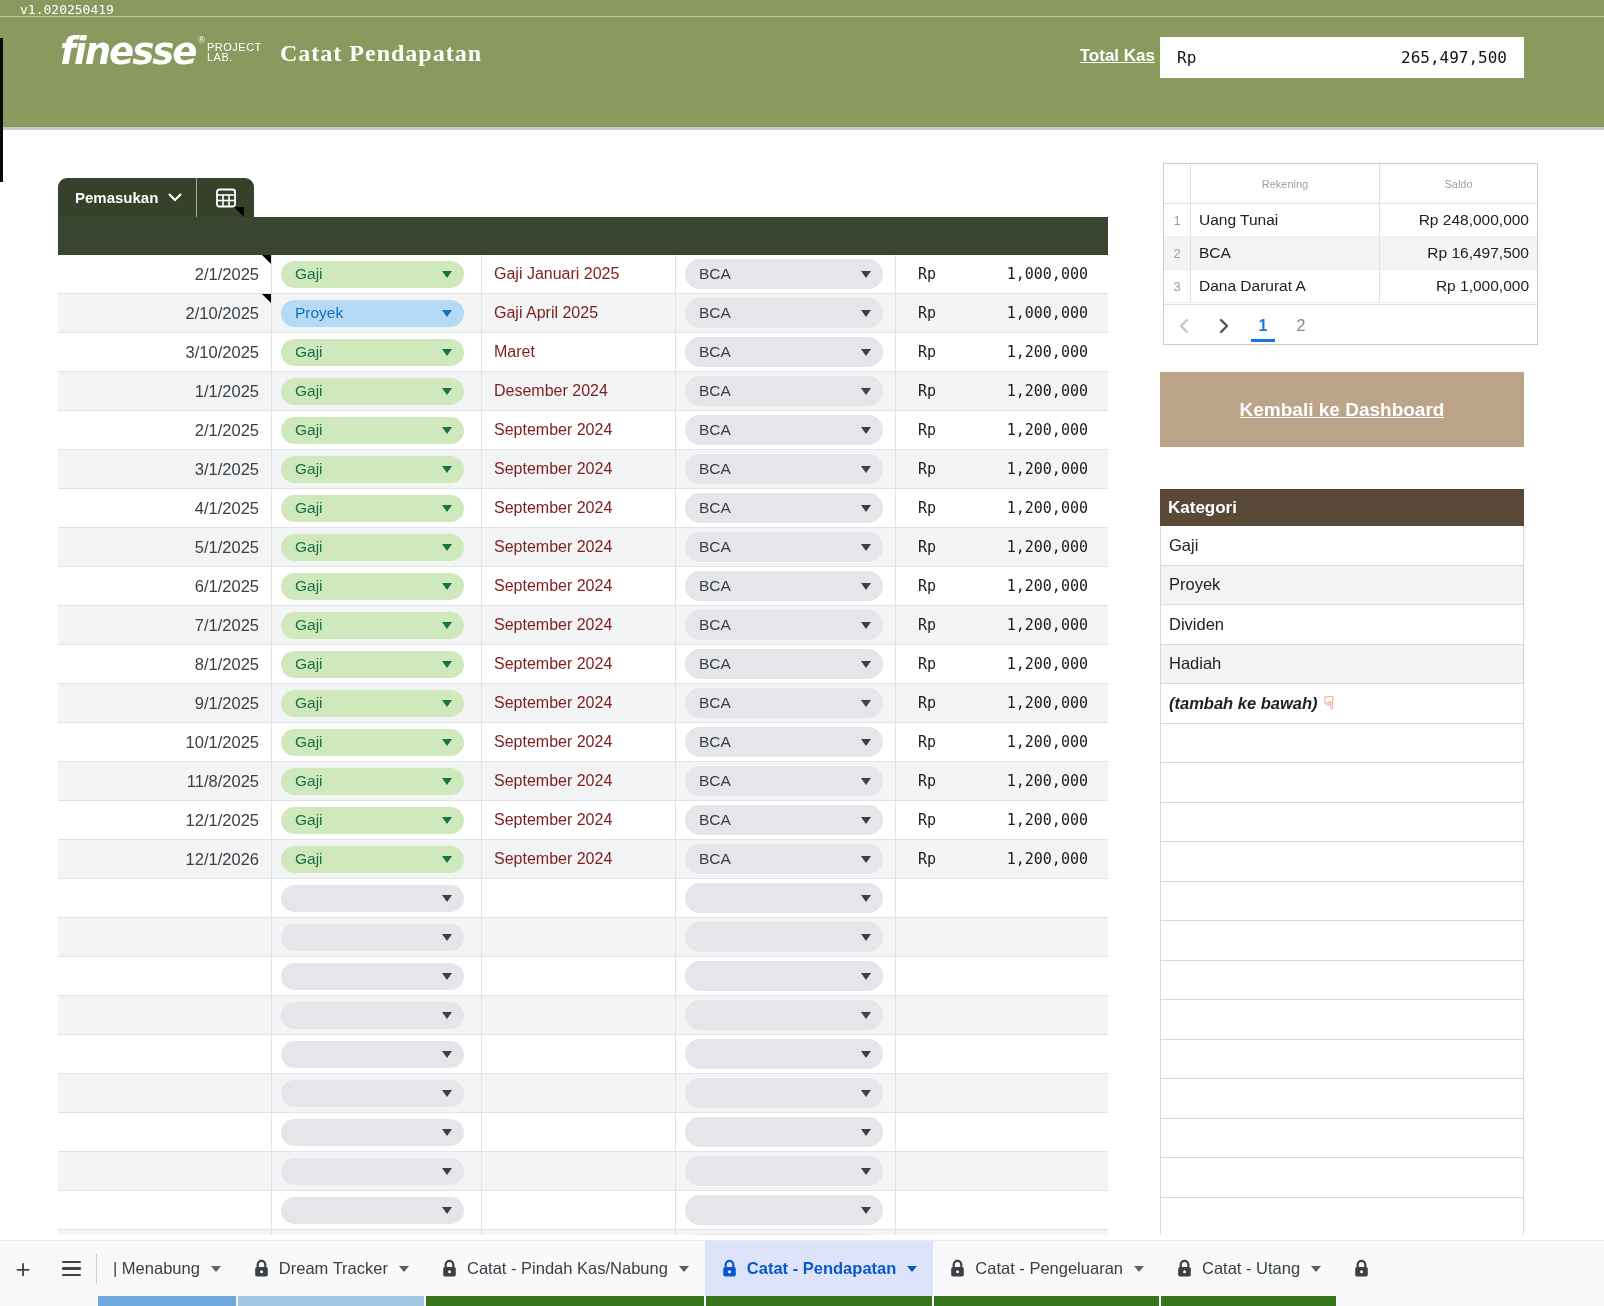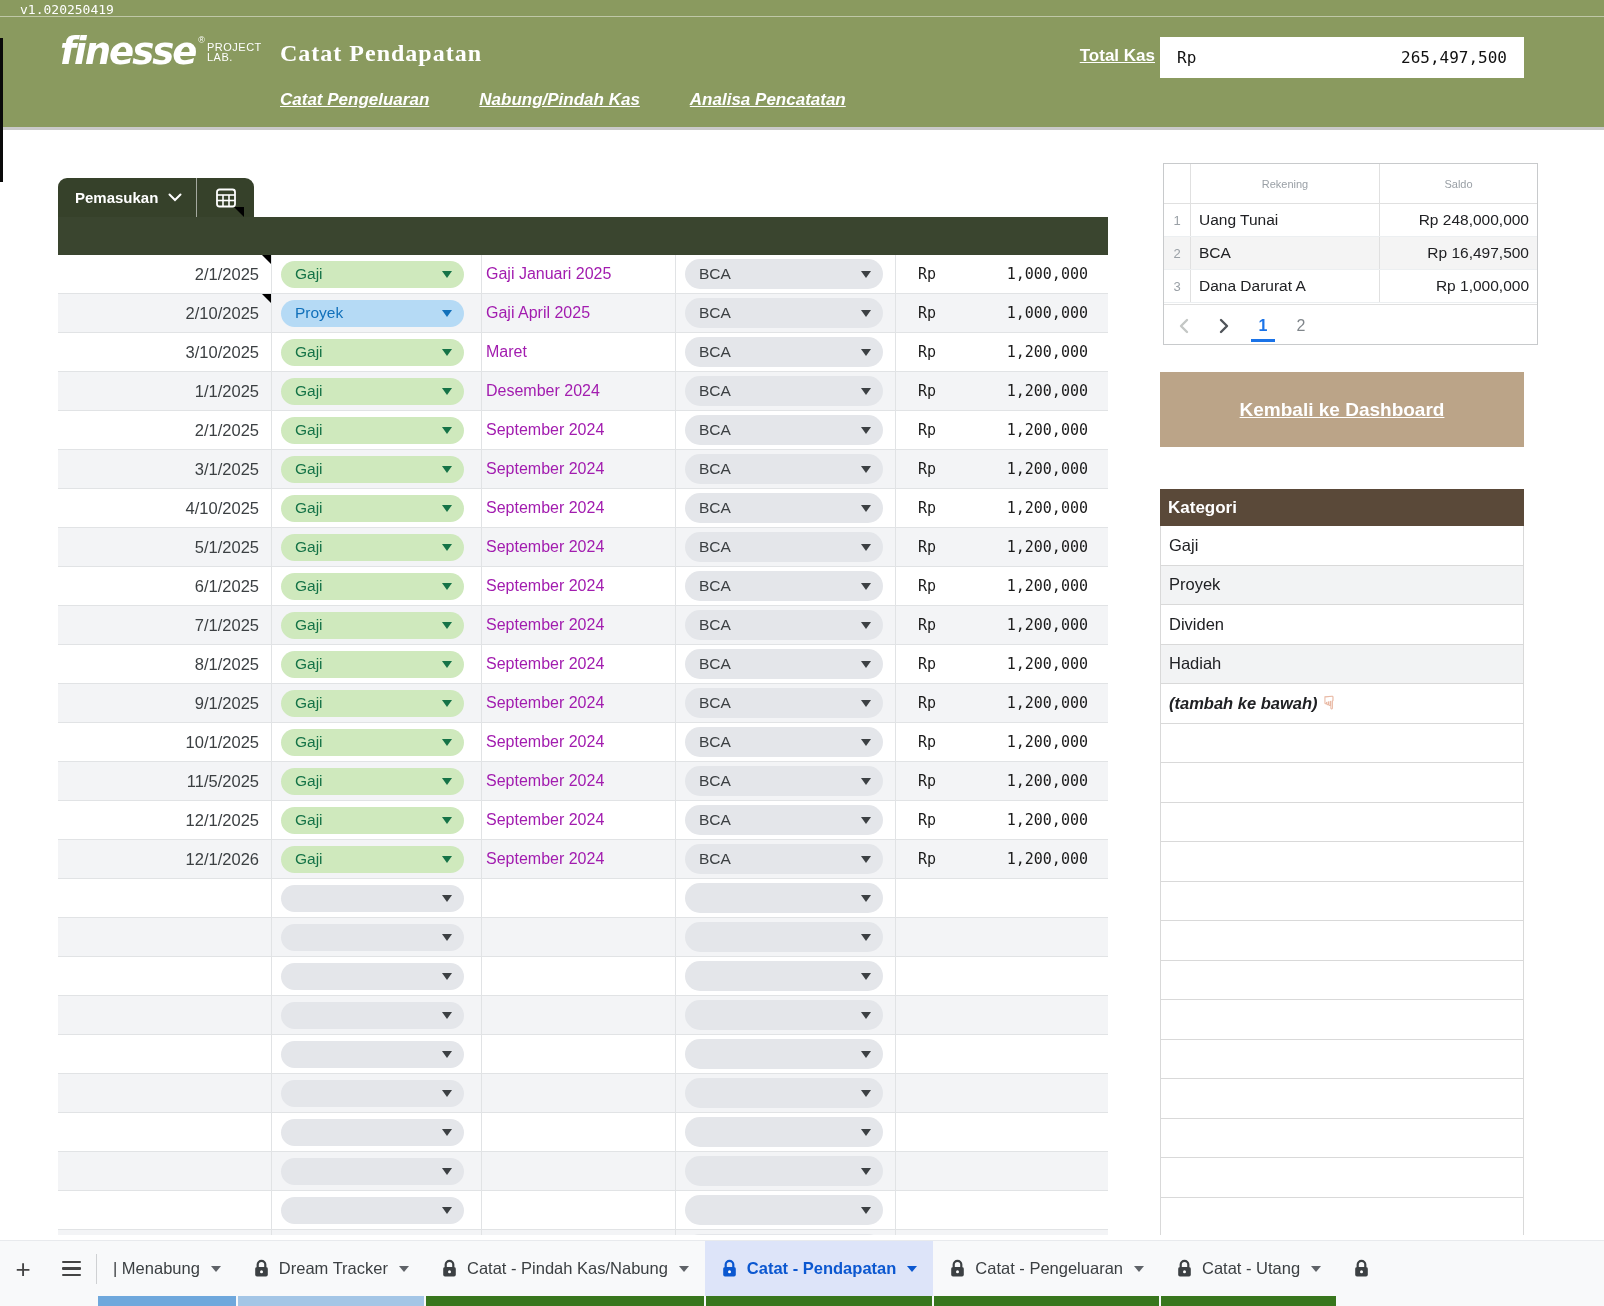--- a/index.html
+++ b/index.html
@@ -38,21 +38,21 @@
 
   
   .income-wrap{position:absolute;left:58px;top:217px;width:1050px;height:1018px;overflow:hidden;}
   .ihead{display:flex;height:38px;background:#3a452f;color:#fff;}
   .irow{display:flex;height:39px;background:#fff;border-bottom:1px solid #e1e3e5;box-sizing:border-box;}
   .irow.alt{background:#f3f4f6;}
   .cell{box-sizing:border-box;display:flex;align-items:center;position:relative;}
   .cell + .cell{border-left:1px solid #e1e3e5;}
   .c-tanggal{width:213px;justify-content:flex-end;padding-right:12px;font-size:16.5px;color:#3c4043;}
   .c-kategori{width:210px;padding-left:9px;}
-  .c-rincian{width:194px;padding-left:4px;font-size:16px;color:#a21caf;}
+  .c-rincian{width:194px;padding-left:12px;font-size:16px;color:#7f1d1d;}
   .c-rekening{width:220px;padding-left:9px;}
   .c-nominal{width:213px;justify-content:space-between;padding:0 20px 0 22px;font-size:15px;color:#1b1b1b;}
   .note-corner{position:absolute;right:0;top:0;width:0;height:0;border-top:9px solid #000;border-left:9px solid transparent;}
   .pill{height:27px;border-radius:14px;display:flex;align-items:center;justify-content:space-between;
         padding:0 12px 0 14px;box-sizing:border-box;width:183px;cursor:pointer;}
   .pill-green{background:#cfe9bd;color:#157347;}
   .pill-blue{background:#b5daf5;color:#1170ba;}
   .pill-gray{background:#e4e6ea;color:#3c4043;}
   .c-rekening .pill{width:198px;height:30px;border-radius:15px;font-size:16px;}
   .pill-label{font-size:15.5px;}
@@ -123,25 +123,20 @@
     <div class="version">v1.020250419</div>
     <div class="brand">
       <span class="brand-main">finesse</span>
       <span class="brand-reg">®</span>
       <span class="brand-sub">
         <span>PROJECT</span><br>
         <span>LAB.</span>
       </span>
     </div>
     <div class="page-title">Catat Pendapatan</div>
-    <div class="nav-links">
-        <span class="nav-link">Catat Pengeluaran</span>
-        <span class="nav-link">Nabung/Pindah Kas</span>
-        <span class="nav-link">Analisa Pencatatan</span>
-      </div>
     <div class="totalkas-label">Total Kas</div>
     <div class="totalkas-box">
       <span>Rp</span>
       <span>265,497,500</span>
     </div>
   </div>
   <div class="sep"></div>
   <div class="left-tick"></div>
 
   <div class="pemasukan-btn">
@@ -308,21 +303,21 @@
               <span class="pill-arrow"></span>
             </div>
           </div>
           <div class="cell c-nominal mono">
             <span class="mono">Rp</span>
             <span class="mono">1,200,000</span>
           </div>
         </div>
         <div class="irow">
           <div class="cell c-tanggal">
-            <span>4/10/2025</span>
+            <span>4/1/2025</span>
           </div>
           <div class="cell c-kategori">
             <div class="pill pill-green">
               <span class="pill-label">Gaji</span>
               <span class="pill-arrow"></span>
             </div>
           </div>
           <div class="cell c-rincian">
             <span>September 2024</span>
           </div>
@@ -476,21 +471,21 @@
               <span class="pill-arrow"></span>
             </div>
           </div>
           <div class="cell c-nominal mono">
             <span class="mono">Rp</span>
             <span class="mono">1,200,000</span>
           </div>
         </div>
         <div class="irow alt">
           <div class="cell c-tanggal">
-            <span>11/5/2025</span>
+            <span>11/8/2025</span>
           </div>
           <div class="cell c-kategori">
             <div class="pill pill-green">
               <span class="pill-label">Gaji</span>
               <span class="pill-arrow"></span>
             </div>
           </div>
           <div class="cell c-rincian">
             <span>September 2024</span>
           </div>

